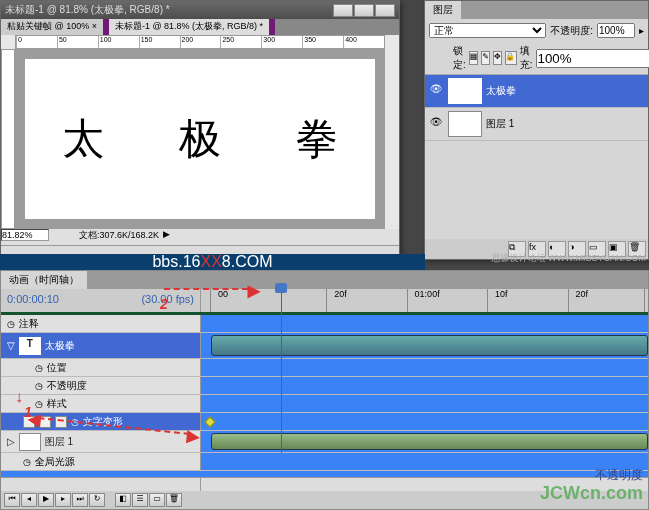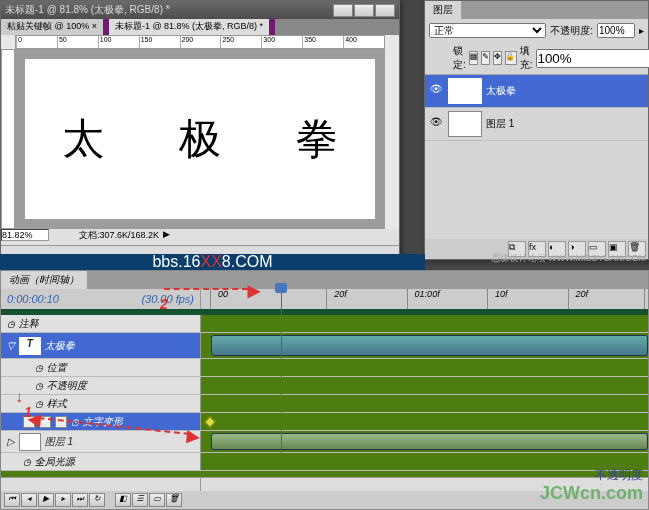--- a/index.html
+++ b/index.html
@@ -40,24 +40,24 @@
 .thumb { width: 34px; height: 26px; background: #fff; border: 1px solid #888; margin: 0 4px; display: flex; align-items: center; justify-content: center; font-size: 14px; font-weight: bold; }
 .layer-row.active .thumb { border: 2px solid #fff; }
 .panel-bottom { position: absolute; bottom: 0; left: 0; right: 0; height: 20px; background: #ccc; display: flex; justify-content: flex-end; padding: 2px; gap: 2px; }
 .panel-btn { width: 18px; height: 16px; border: 1px solid #999; background: #e0e0e0; font-size: 9px; }
 
 
 .watermark { position: absolute; left: 0; top: 254px; width: 425px; height: 16px; background: #0a3f6d; color: #fff; font-size: 16px; text-align: center; line-height: 16px; font-family: monospace; }
 .watermark .red { color: #d33; }
 
 
-.timeline { position: absolute; left: 0; top: 270px; width: 649px; height: 240px; background: #4d7c0f; border: 1px solid #888; font-style: italic; }
+.timeline { position: absolute; left: 0; top: 270px; width: 649px; height: 240px; background: #3b82f6; border: 1px solid #888; }
 .tl-tabs { background: #9a9a9a; font-size: 10px; }
 .tl-tab { display: inline-block; padding: 2px 8px; background: #d6d6d6; }
-.tl-header { display: flex; height: 26px; background: #ccc; border-bottom: 6px solid #14532d; }
+.tl-header { display: flex; height: 26px; background: #ccc; border-bottom: 3px solid #14532d; }
 .tl-left { width: 200px; border-right: 1px solid #999; }
 .tl-timecode { font-size: 11px; padding: 4px 6px; display: flex; justify-content: space-between; color: #3262b0; }
 .tl-ruler { flex: 1; position: relative; font-size: 9px; }
 .tl-tick { position: absolute; top: 0; height: 100%; border-left: 1px solid #888; padding-left: 7px; }
 .tl-playhead { position: absolute; left: 280px; top: 14px; bottom: 56px; width: 1px; background: #c33; z-index: 10; }
 .tl-playhead::before { content: ''; position: absolute; left: -6px; top: -2px; width: 12px; height: 10px; background: #4478c5; border-radius: 2px; }
 
 .tl-track { display: flex; height: 18px; border-bottom: 1px solid #bbb; font-size: 10px; align-items: center; }
 .tl-track-label { width: 200px; padding-left: 6px; display: flex; align-items: center; gap: 4px; border-right: 1px solid #999; height: 100%; background: #e0e0e0; }
 .tl-track-content { flex: 1; height: 100%; position: relative; }

